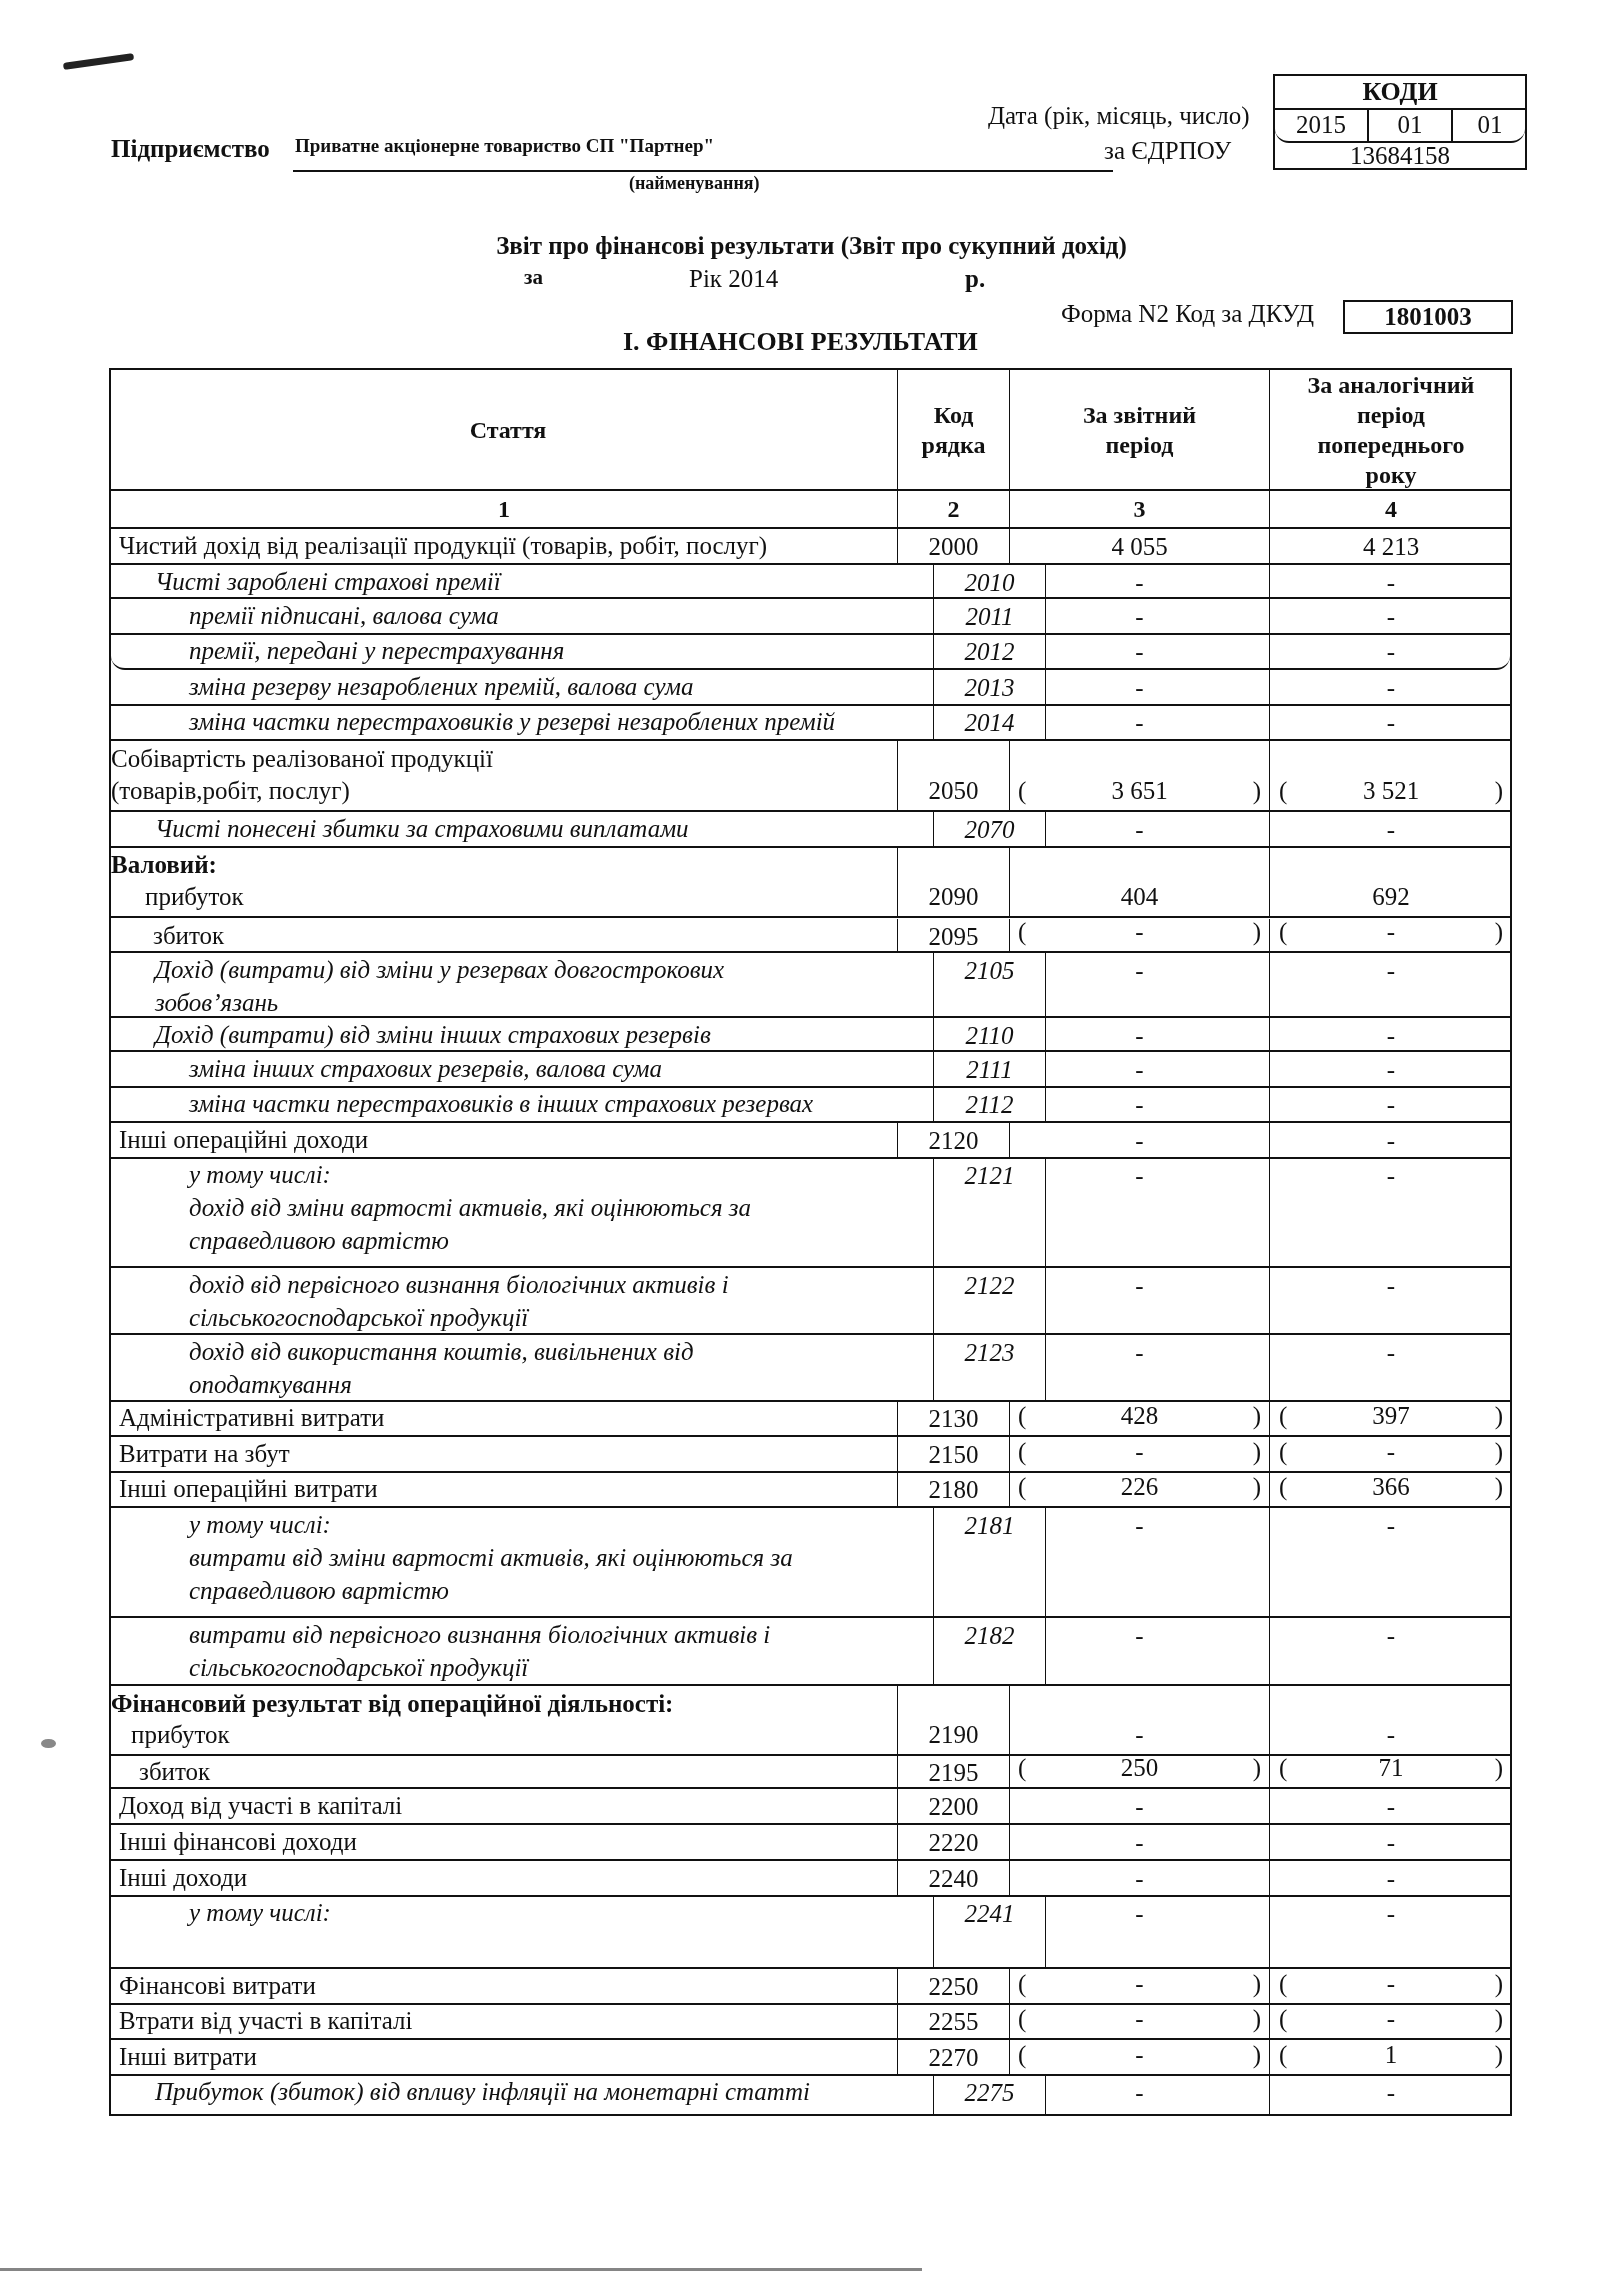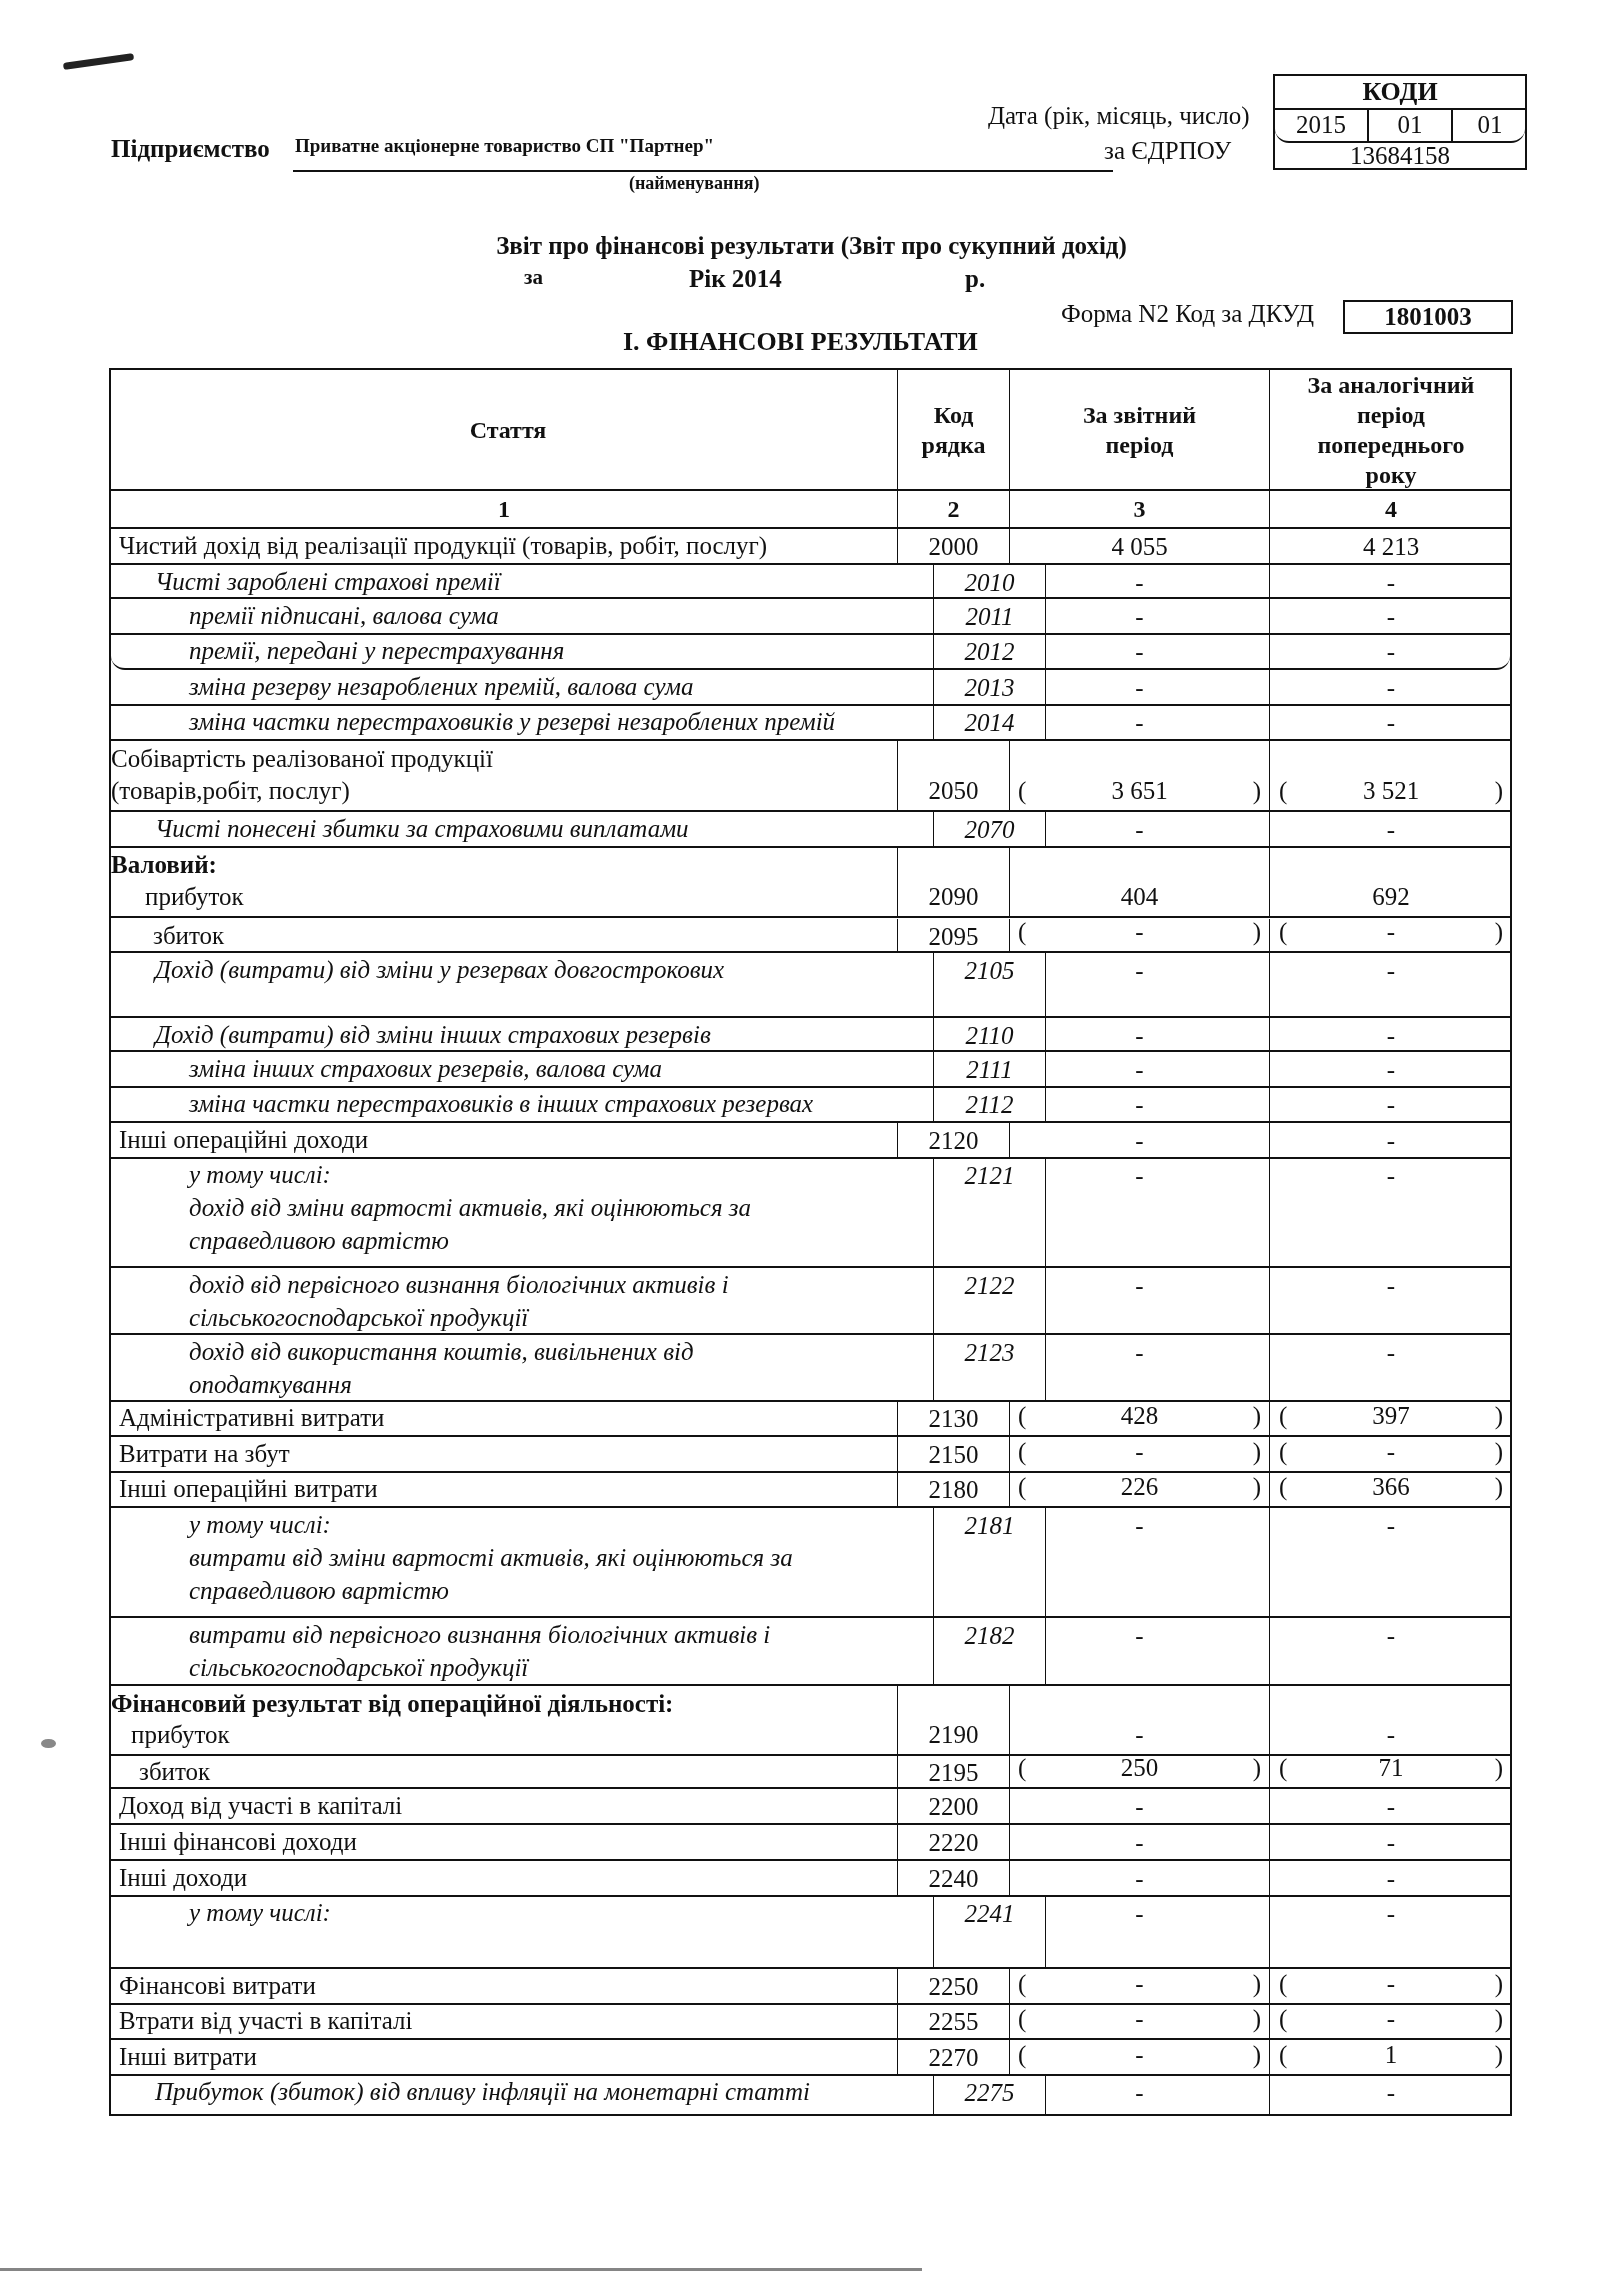--- a/index.html
+++ b/index.html
@@ -17,21 +17,21 @@
   .date-label{left:988px;top:102px;font-size:25px;}
   .edrpou-label{left:1104px;top:137px;font-size:25px;}
   .codes{left:1273px;top:74px;width:254px;height:96px;border:2px solid #111;box-sizing:border-box;padding-left:41px;}
   .codes .r{position:absolute;left:0;right:0;border-bottom:2px solid #111;display:flex;align-items:center;justify-content:center;font-size:25px;}
   .codes .r1{top:0;height:32px;font-weight:bold;font-size:26px;}
   .codes .r2{top:32px;height:33px;border-radius:14px;}
   .codes .r3{top:65px;height:30px;border-bottom:none;}
   .codes .c{position:absolute;top:0;bottom:0;display:flex;align-items:center;justify-content:center;}
   .title{left:0;width:1623px;top:232px;text-align:center;font-size:25px;font-weight:bold;}
   .period-za{left:524px;top:265px;font-size:21px;font-weight:bold;}
-  .period-val{left:689px;top:265px;font-size:25px;font-weight:bold;}
+  .period-val{left:689px;top:265px;font-size:25px;font-weight:normal;}
   .period-r{left:965px;top:265px;font-size:25px;font-weight:bold;}
   .form-label{left:1061px;top:300px;font-size:25px;}
   .dkud-box{left:1343px;top:300px;width:170px;height:34px;border:2px solid #111;box-sizing:border-box;display:flex;align-items:center;justify-content:center;font-size:25px;font-weight:bold;}
   .section{left:623px;top:327px;font-size:26px;font-weight:bold;}
   .tbl{left:109px;top:368px;width:1403px;border:2px solid #111;box-sizing:border-box;}
   .row{position:absolute;left:0;right:0;border-bottom:2px solid #111;box-sizing:border-box;}
   .row.last{border-bottom:none;}
   .cell{position:absolute;top:0;bottom:0;box-sizing:border-box;font-size:25px;line-height:33px;}
   .c1{left:0;width:787px;border-right:1.3px solid #111;padding-left:8px;}
   .c2{left:787px;width:112px;border-right:1.3px solid #111;text-align:center;}
@@ -246,20 +246,21 @@
           <div class="paren">
             <span>(</span>
             <span class="v">-</span>
             <span>)</span>
           </div>
         </div>
       </div>
       <div class="row" style="top: 583px; height: 65px;">
         <div class="cell c1 it">
           <div class="">Дохід (витрати) від зміни у резервах довгострокових</div>
+          <div class="">зобов’язань</div>
         </div>
         <div class="cell c2 it">
           <div class="topv">2105</div>
         </div>
         <div class="cell c3">
           <div class="topv">-</div>
         </div>
         <div class="cell c4">
           <div class="topv">-</div>
         </div>

